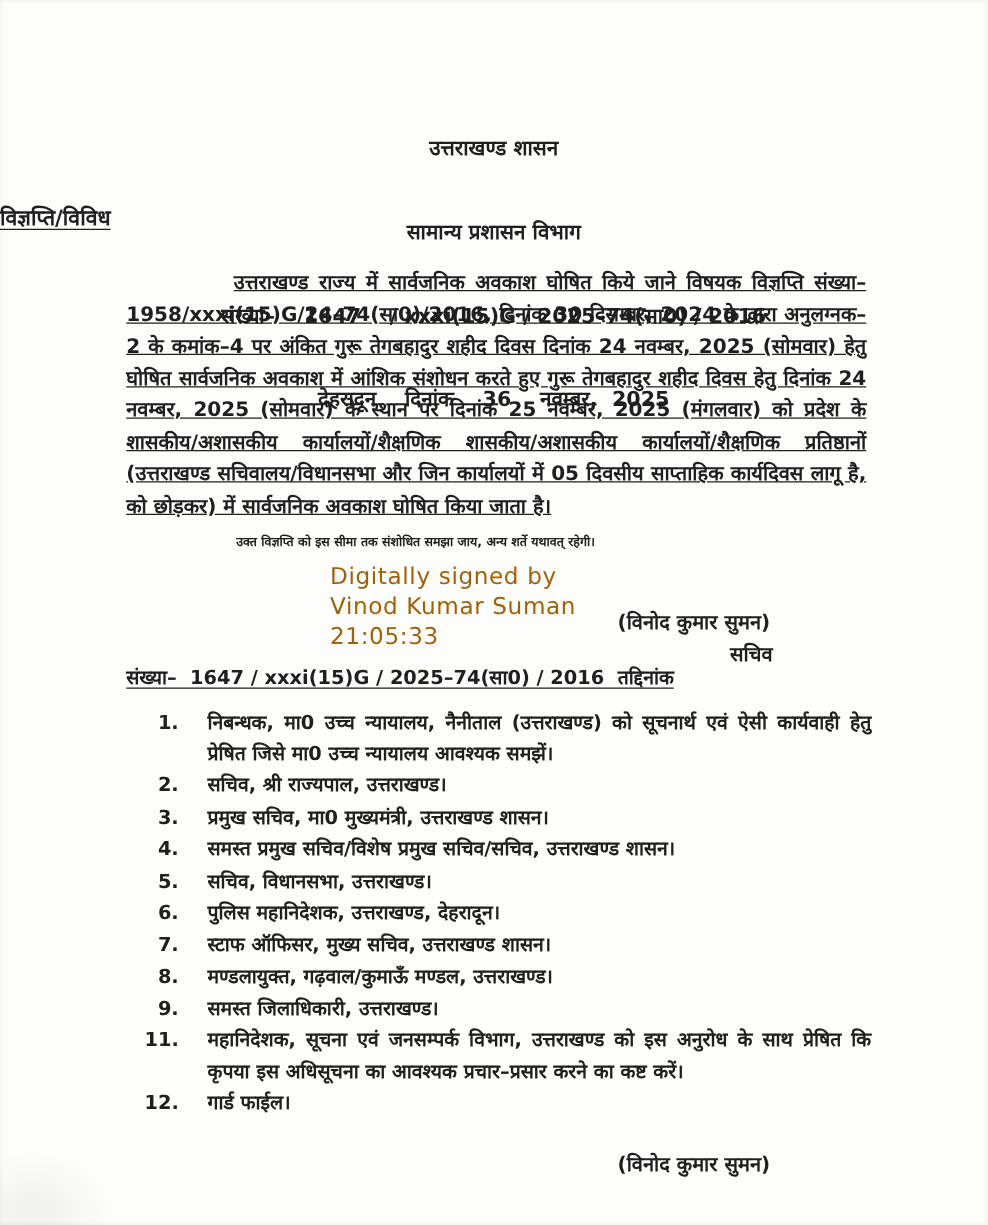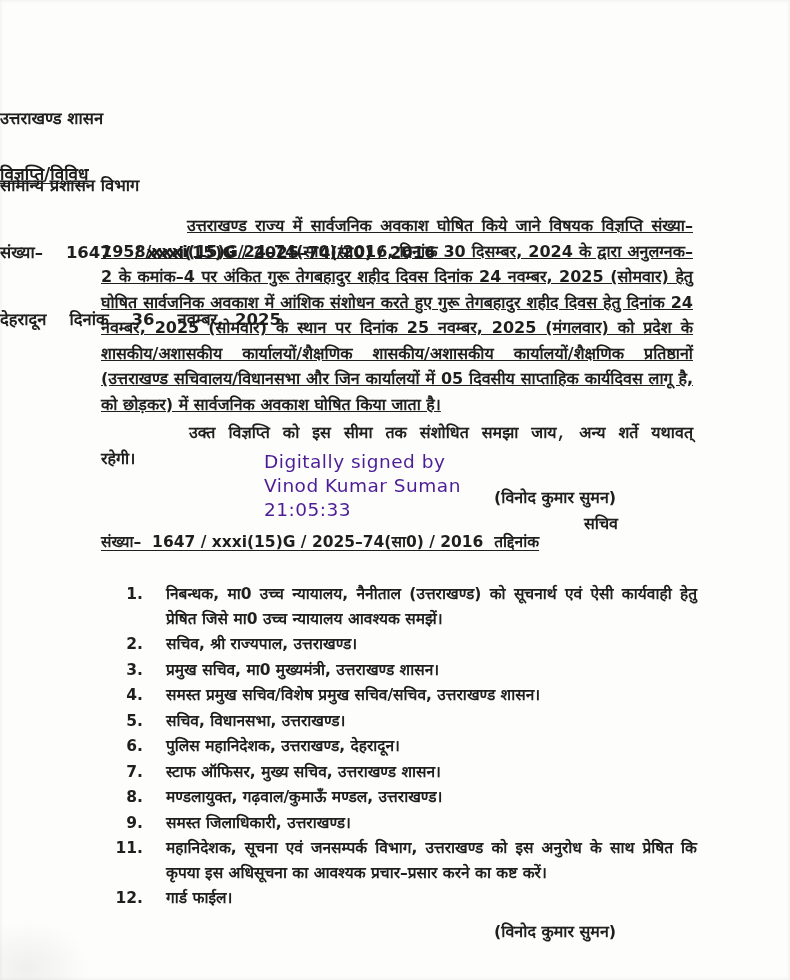--- a/index.html
+++ b/index.html
@@ -26,20 +26,21 @@
     width: 90px; height: 60px;
     background: radial-gradient(ellipse at 30% 80%, rgba(120,120,115,0.10), transparent 70%);
     pointer-events: none;
   }
 
   .hdr {
     position: absolute;
     top: 64px;
     left: 0;
     width: 100%;
+    text-align: center;
     font-weight: 700;
     font-size: 16.5px;
     line-height: 22px;
     white-space: pre-wrap;
   }
   .hdr .line { margin: 0 0 1px 0; }
   .subject {
     position: absolute;
     top: 162px;
     left: 0;
@@ -66,36 +67,35 @@
 
   .sig-area {
     position: absolute;
     top: 422px;
     left: 101px;
     width: 592px;
     height: 115px;
   }
   .para2 {
     margin: 0;
-    font-size: 16px;
+    font-size: 10px;
     font-weight: 600;
     line-height: 25.5px;
     text-align: justify;
     text-indent: 88px;
-    font-family: Liberation Mono, monospace;
   }
   .digital-sig {
     position: absolute;
     left: 163px;
     top: 28px;
     font-family: "DejaVu Sans", sans-serif;
     font-weight: 400;
     font-size: 18.5px;
     line-height: 24px;
-    color: #4c1d95;
+    color: #a16207;
     letter-spacing: 0.5px;
   }
   .sig-name {
     position: absolute;
     left: 393px;
     top: 64px;
     font-size: 16px;
     font-weight: 700;
     white-space: nowrap;
   }
@@ -113,21 +113,21 @@
     top: 530px;
     left: 101px;
     width: 596px;
   }
   .endo-number {
     font-size: 15.5px;
     font-weight: 700;
     text-decoration: underline;
     text-underline-offset: 3px;
     white-space: pre-wrap;
-    margin-bottom: 30px;
+    margin-bottom: 14px;
   }
   ul.endo-list {
     list-style: none;
     margin: 0;
     padding: 0 0 0 12px;
   }
   ul.endo-list li {
     display: flex;
     align-items: flex-start;
     font-size: 15.5px;

